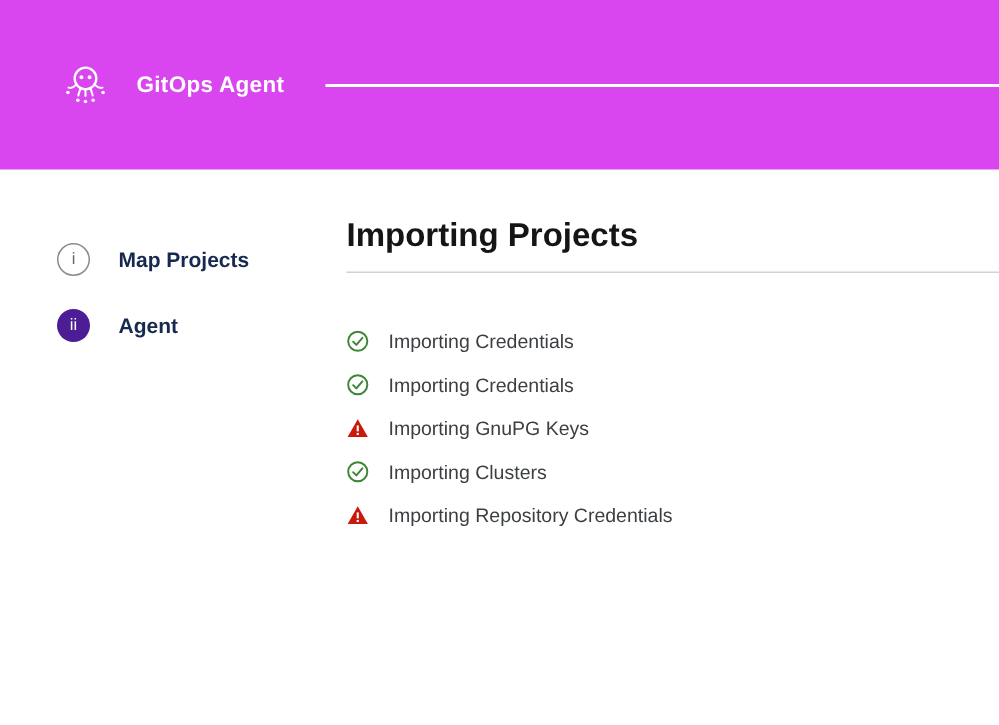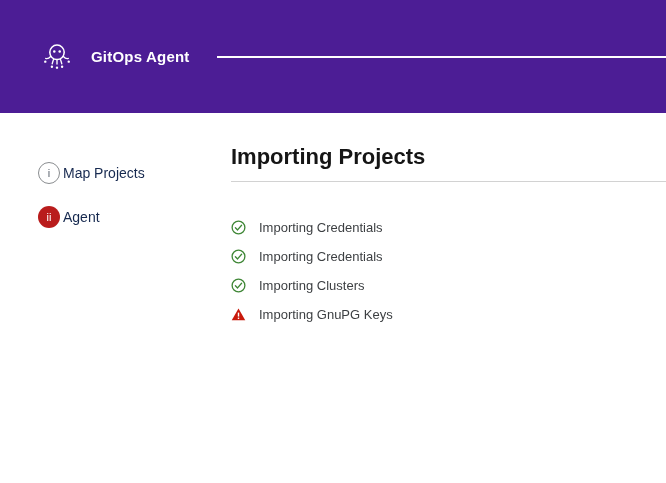--- a/index.html
+++ b/index.html
@@ -7,21 +7,21 @@
   body {
     font-family: "Liberation Sans", sans-serif;
     background: #ffffff;
     overflow: hidden;
     position: relative;
   }
 
   
   .app-header {
     height: 113px;
-    background: #4c1d95;
+    background: #d946ef;
     display: flex;
     align-items: center;
     padding-left: 40px;
   }
   .logo-wrap {
     width: 34px; height: 34px;
     display: flex; align-items: center; justify-content: center;
     flex: 0 0 auto;
   }
   .app-title {
@@ -62,27 +62,27 @@
     justify-content: center;
     font-size: 11px;
     flex: 0 0 auto;
   }
   .step.visited .step-circle {
     border: 1px solid #8a8d90;
     color: #5d6570;
     background: #ffffff;
   }
   .step.current .step-circle {
-    background: #b91c1c;
+    background: #4c1d95;
     color: #ffffff;
   }
   .step-label {
-    margin-left: 3px;
+    margin-left: 19px;
     font-size: 14px;
-    font-weight: 400;
+    font-weight: 700;
     color: #16294f;
   }
 
   
   .main-content { flex: 1; padding-top: 31px; }
   .page-title {
     font-size: 22px;
     line-height: 26px;
     font-weight: 700;
     color: #151515;
@@ -174,37 +174,48 @@
         <div class="task-row success">
     <span class="task-icon icon-success">
       <svg viewBox="0 0 16 16" width="15" height="15" aria-hidden="true">
         <circle cx="8" cy="8" r="6.8" fill="none" stroke="#3e8635" stroke-width="1.4"></circle>
         <path d="M4.7 8.3 L7 10.6 L11.3 5.6" fill="none" stroke="#3e8635" stroke-width="1.4" stroke-linecap="round" stroke-linejoin="round"></path>
       </svg>
     </span>
 
     <span class="task-label">Importing Credentials</span>
   </div>
-        <div class="task-row success">
-    <span class="task-icon icon-success">
-      <svg viewBox="0 0 16 16" width="15" height="15" aria-hidden="true">
-        <circle cx="8" cy="8" r="6.8" fill="none" stroke="#3e8635" stroke-width="1.4"></circle>
-        <path d="M4.7 8.3 L7 10.6 L11.3 5.6" fill="none" stroke="#3e8635" stroke-width="1.4" stroke-linecap="round" stroke-linejoin="round"></path>
-      </svg>
-    </span>
-
-    <span class="task-label">Importing Clusters</span>
-  </div>
         <div class="task-row error">
 
     <span class="task-icon icon-error">
       <svg viewBox="0 0 16 16" width="15" height="15" aria-hidden="true">
         <path d="M8 1.6 L15.2 14.2 H0.8 Z" fill="#c9190b"></path>
         <rect x="7.25" y="6" width="1.5" height="4.2" fill="#ffffff"></rect>
         <rect x="7.25" y="11.3" width="1.5" height="1.5" fill="#ffffff"></rect>
       </svg>
     </span>
     <span class="task-label">Importing GnuPG Keys</span>
   </div>
+        <div class="task-row success">
+    <span class="task-icon icon-success">
+      <svg viewBox="0 0 16 16" width="15" height="15" aria-hidden="true">
+        <circle cx="8" cy="8" r="6.8" fill="none" stroke="#3e8635" stroke-width="1.4"></circle>
+        <path d="M4.7 8.3 L7 10.6 L11.3 5.6" fill="none" stroke="#3e8635" stroke-width="1.4" stroke-linecap="round" stroke-linejoin="round"></path>
+      </svg>
+    </span>
+
+    <span class="task-label">Importing Clusters</span>
+  </div>
+        <div class="task-row error">
+
+    <span class="task-icon icon-error">
+      <svg viewBox="0 0 16 16" width="15" height="15" aria-hidden="true">
+        <path d="M8 1.6 L15.2 14.2 H0.8 Z" fill="#c9190b"></path>
+        <rect x="7.25" y="6" width="1.5" height="4.2" fill="#ffffff"></rect>
+        <rect x="7.25" y="11.3" width="1.5" height="1.5" fill="#ffffff"></rect>
+      </svg>
+    </span>
+    <span class="task-label">Importing Repository Credentials</span>
+  </div>
       </div>
   </main>
 
 </div>
 
 </body></html>

